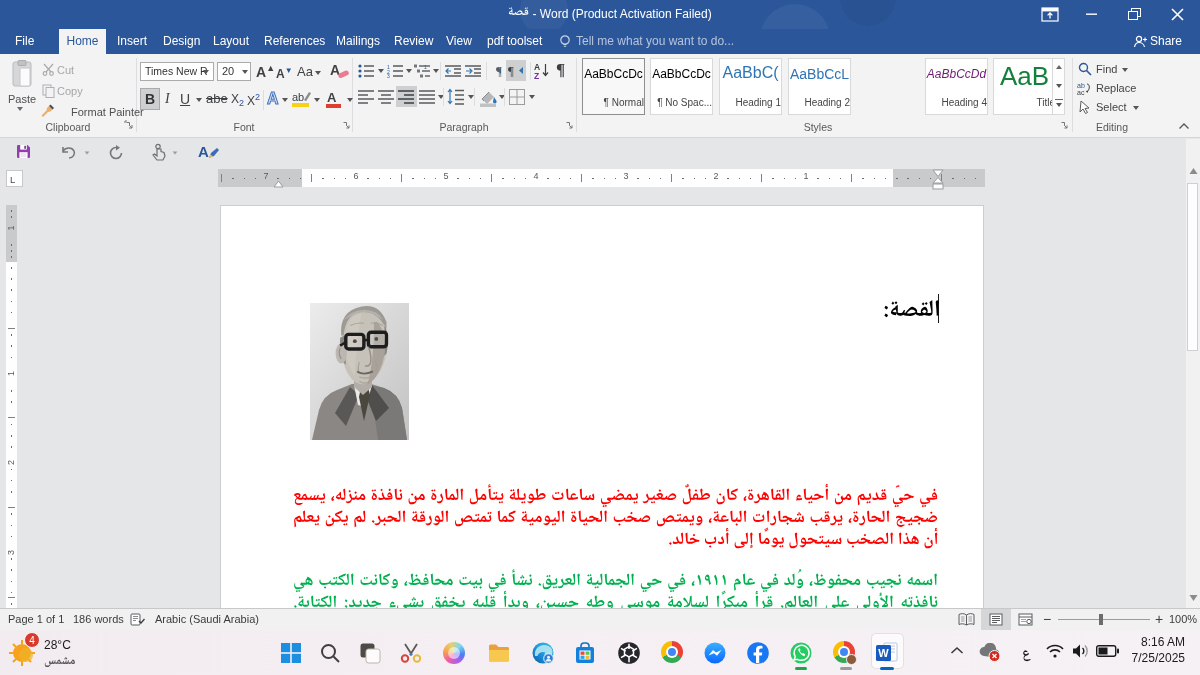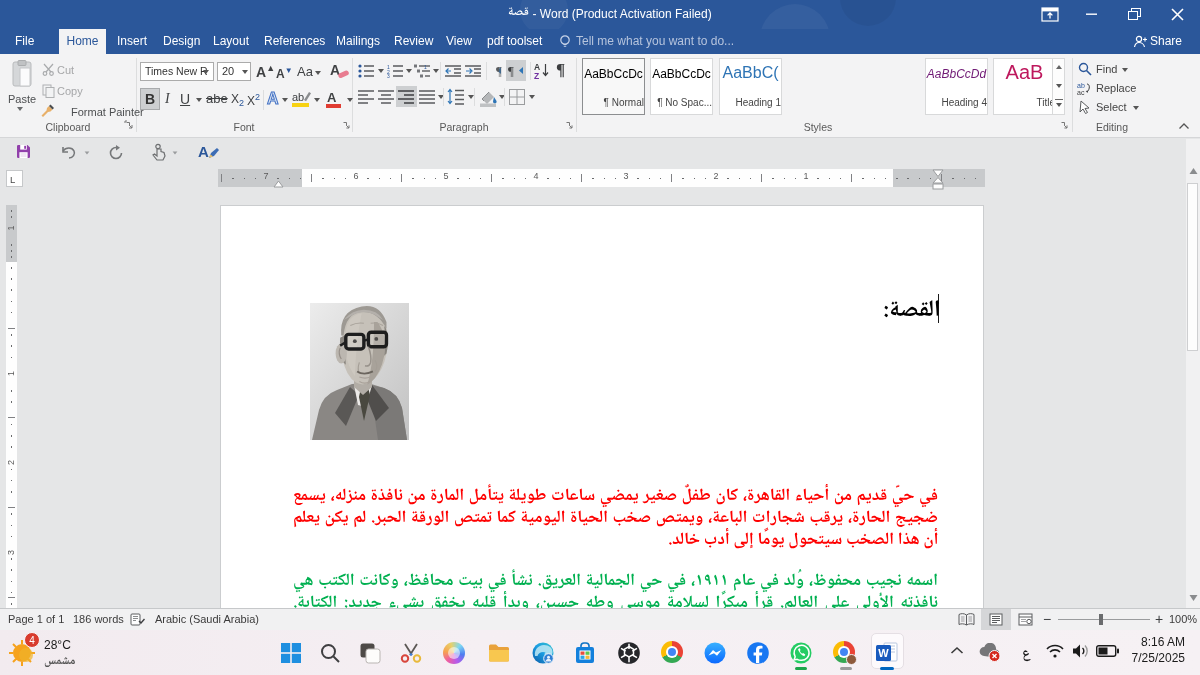--- a/index.html
+++ b/index.html
@@ -348,26 +348,30 @@
       <div class="stylabel">¶ Normal</div>
     </div>
  <div class="styitem" style="left:650px">
       <div class="stysample" style="font-size:12px;color:#000;top:8px">AaBbCcDc</div>
       <div class="stylabel">¶ No Spac...</div>
     </div>
  <div class="styitem" style="left:719px">
       <div class="stysample" style="font-size:16px;color:#2e74b5;top:5px">AaBbC(</div>
       <div class="stylabel">Heading 1</div>
     </div>
+ <div class="styitem" style="left:788px">
+      <div class="stysample" style="font-size:14px;color:#2e74b5;top:7px">AaBbCcL</div>
+      <div class="stylabel">Heading 2</div>
+    </div>
  <div class="styitem" style="left:925px">
       <div class="stysample" style="font-size:12px;color:#701a75;font-style:italic;top:8px">AaBbCcDd</div>
       <div class="stylabel">Heading 4</div>
     </div>
  <div class="styitem" style="left:993px">
-      <div class="stysample" style="font-size:20px;color:#be185d;top:2px;font-weight:300">AaB</div>
+      <div class="stysample" style="font-size:26px;color:#15803d;top:2px;font-weight:300">AaB</div>
       <div class="stylabel">Title</div>
     </div>
  <div class="abs" style="left:1052px;top:4px;width:13px;height:57px;background:#fdfdfd;border:1px solid #d8d9da">
   <div class="carr" style="left:3px;top:6px;border-top:none;border-bottom:4px solid #666"></div>
   <div class="carr" style="left:3px;top:25px"></div>
   <div class="abs" style="left:2px;top:40px;width:8px;height:1.4px;background:#666"></div>
   <div class="carr" style="left:3px;top:44px"></div>
  </div>
 
  <svg class="ric" style="left:1078px;top:8px" width="14" height="14" viewBox="0 0 14 14">

